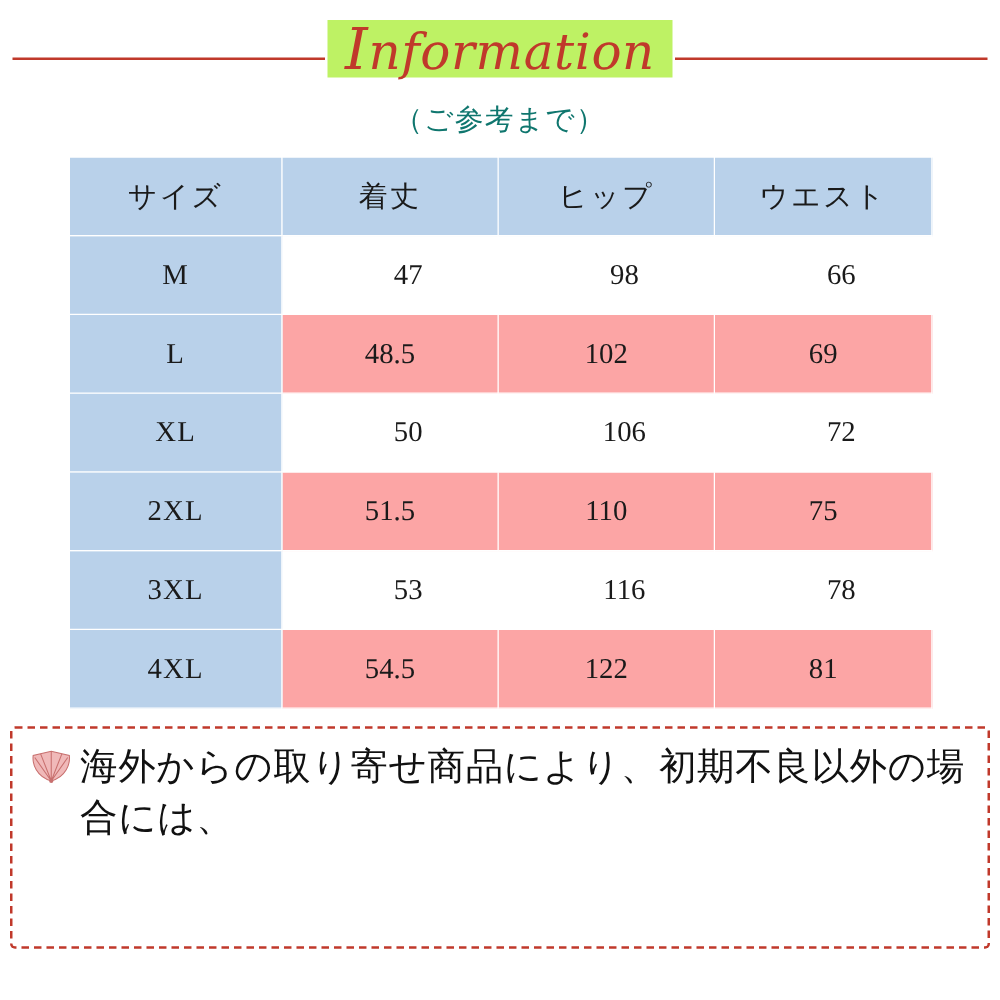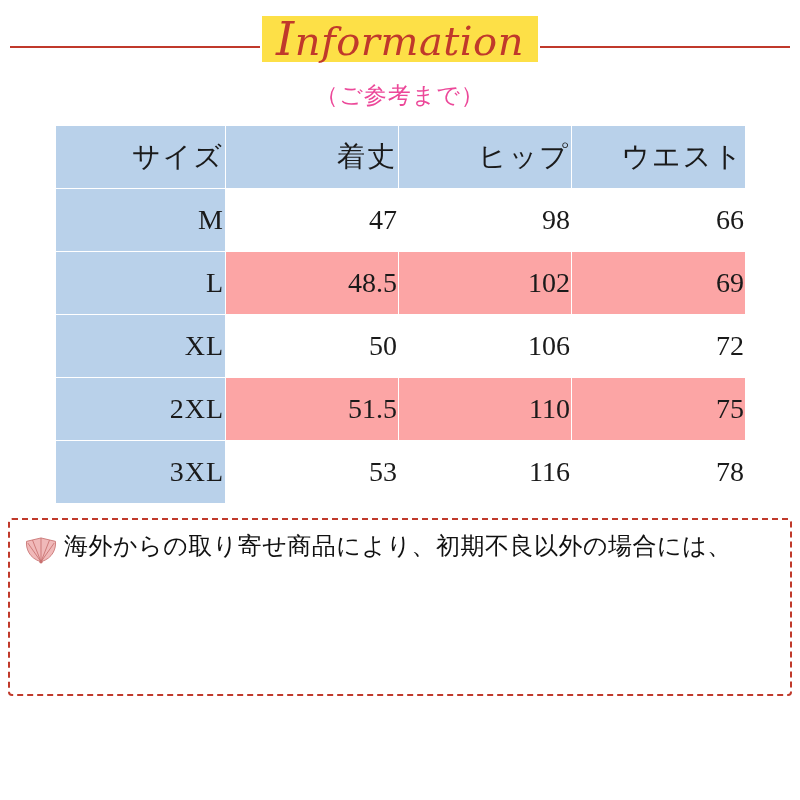--- a/index.html
+++ b/index.html
@@ -33,58 +33,58 @@
     position: absolute;
     top: 46px;
     height: 2px;
     background: #c0392b;
   }
   .header-rule.left  { left: 10px;  width: 250px; }
   .header-rule.right { right: 10px; width: 250px; }
   .header-title {
     position: relative;
     z-index: 2;
-    background: #fde047;
+    background: #bef264;
     padding: 0 14px;
     font-family: "DejaVu Serif", serif;
     font-style: italic;
     font-size: 40px;
     color: #c0392b;
     letter-spacing: 0.5px;
     line-height: 1;
   }
   .header-title .cap {
     font-size: 46px;
   }
 
   .subtitle {
     text-align: center;
     font-size: 23px;
-    color: #ec4899;
+    color: #0f766e;
     margin: 2px 0 14px 0;
     letter-spacing: 1px;
   }
 
   
   .table-wrap {
     padding: 0 55px;
     box-sizing: border-box;
   }
   table.size-table {
     width: 690px;
     border-collapse: collapse;
     table-layout: fixed;
   }
   table.size-table th,
   table.size-table td {
     border: 1px solid #ffffff;
     height: 60px;
-    text-align: right;
+    text-align: center;
     vertical-align: middle;
-    font-size: 28px;
+    font-size: 23px;
     color: #1a1a1a;
     font-weight: normal;
   }
   table.size-table col.c0 { width: 170px; }
   table.size-table col.c1 { width: 173px; }
   table.size-table col.c2 { width: 173px; }
   table.size-table col.c3 { width: 174px; }
 
   table.size-table thead th {
     background: #b9d1ea;
@@ -116,21 +116,21 @@
     align-items: flex-start;
     margin-bottom: 4px;
   }
   .fan-icon {
     flex: 0 0 auto;
     width: 34px;
     height: 30px;
     margin: 4px 6px 0 2px;
   }
   .note-text {
-    font-size: 24px;
+    font-size: 30px;
     line-height: 1.38;
     color: #111111;
     letter-spacing: 0.5px;
   }
   .note-text .line { display: block; }
 </style>
 </head>
 <body>
 
 <div class="page">
@@ -185,20 +185,26 @@
           <td class="val">51.5</td>
           <td class="val">110</td>
           <td class="val">75</td>
         </tr>
         <tr class="odd">
           <td class="size-cell">3XL</td>
           <td class="val">53</td>
           <td class="val">116</td>
           <td class="val">78</td>
         </tr>
+        <tr class="even">
+          <td class="size-cell">4XL</td>
+          <td class="val">54.5</td>
+          <td class="val">122</td>
+          <td class="val">81</td>
+        </tr>
       </tbody>
     </table>
   </div>
 
   <div class="notes">
 
     <div class="note-block">
       <svg class="fan-icon" viewBox="0 0 40 34">
         <path d="M20 32 C6 28 2 16 3 8 L20 4 L37 8 C38 16 34 28 20 32 Z" fill="#f0b9b9" stroke="#c8706f" stroke-width="1"></path>
         <path d="M20 32 L20 4 M20 32 L10 6.5 M20 32 L30 6.5 M20 32 L4.5 10 M20 32 L35.5 10" stroke="#c8706f" stroke-width="1" fill="none"></path>

